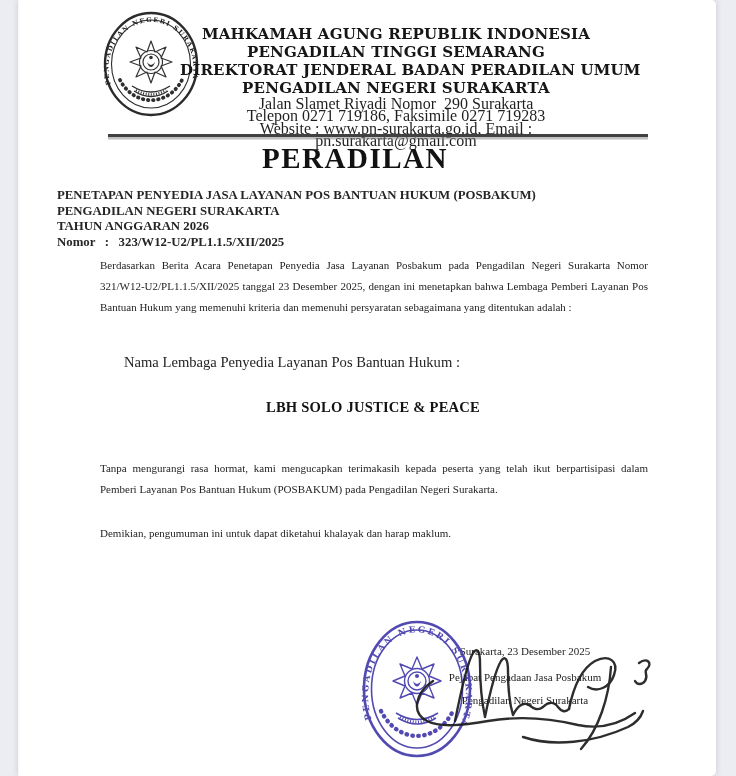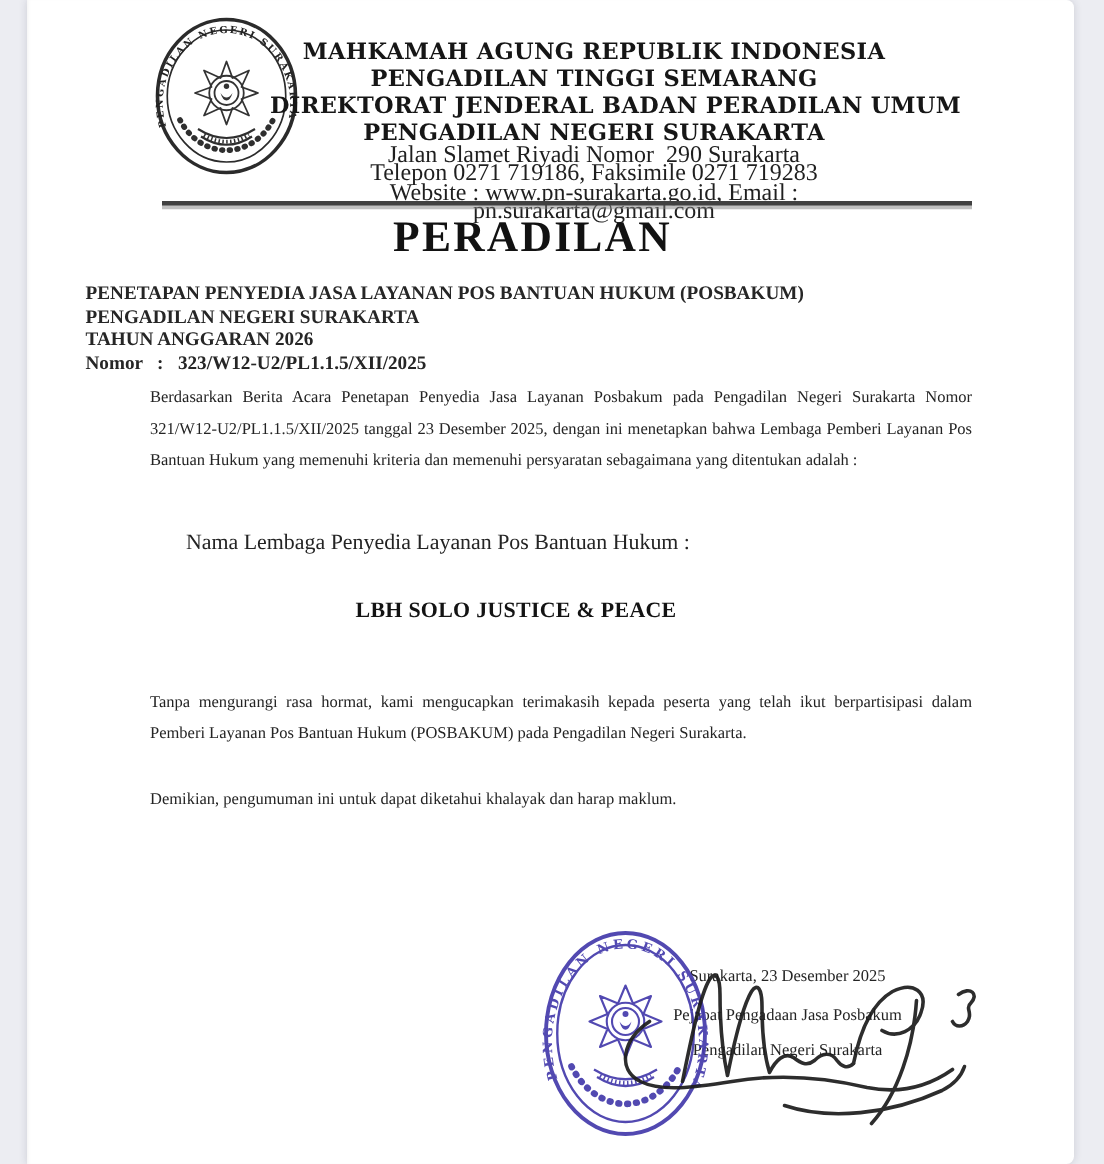--- a/index.html
+++ b/index.html
@@ -42,21 +42,21 @@
   }
   .subject .nomor{white-space:pre;}
   
   .para{
     position:absolute;left:82px;width:548px;text-align:justify;
     font-size:11px;line-height:21px;color:#242424;
   }
   #p1{top:255px;}
   .provider-label{position:absolute;left:106px;top:354px;font-size:14.6px;color:#242424;}
   .provider-name{
-    position:absolute;left:26px;top:399px;width:600px;text-align:center;
+    position:absolute;left:55px;top:399px;width:600px;text-align:center;
     font-weight:bold;font-size:14.6px;letter-spacing:.2px;color:#131313;
   }
   #p2{top:458px;}
   #p3{top:523px;text-align:left;}
   
   .sig-line{position:absolute;width:300px;left:357px;text-align:center;font-size:11px;color:#242424;z-index:1;margin-top:48px;}
   #sig-date{top:597px;}
   #sig-role1{top:623px;}
   #sig-role2{top:646px;}
   #sig-name{top:727px;}

